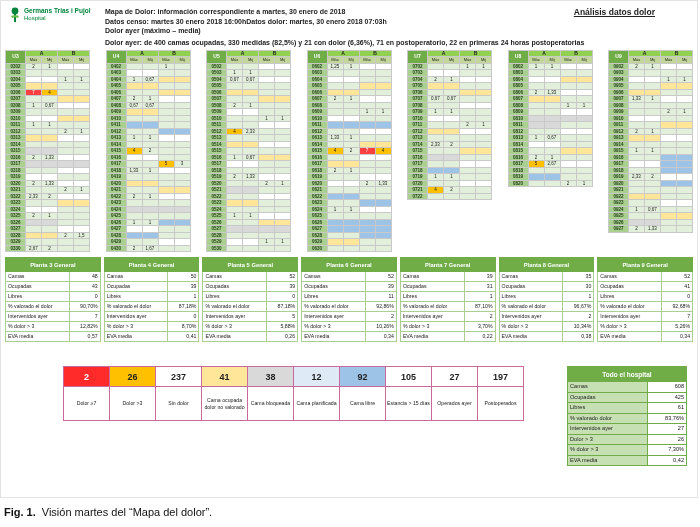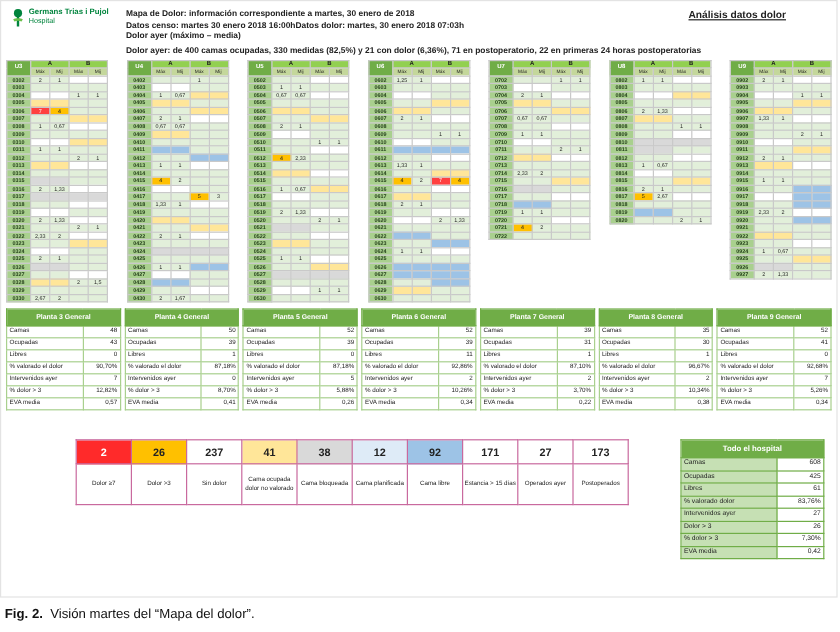--- a/index.html
+++ b/index.html
@@ -1709,23 +1709,23 @@
       <table class="legend">
           <tbody>
             <tr>
               <td class="num" style="background: rgb(255, 42, 42); color: rgb(255, 255, 255);">2</td>
               <td class="num" style="background: rgb(255, 192, 0); color: rgb(34, 34, 34);">26</td>
               <td class="num" style="background: rgb(255, 255, 255); color: rgb(34, 34, 34);">237</td>
               <td class="num" style="background: rgb(255, 230, 153); color: rgb(34, 34, 34);">41</td>
               <td class="num" style="background: rgb(217, 217, 217); color: rgb(34, 34, 34);">38</td>
               <td class="num" style="background: rgb(222, 235, 247); color: rgb(34, 34, 34);">12</td>
               <td class="num" style="background: rgb(157, 195, 230); color: rgb(34, 34, 34);">92</td>
-              <td class="num" style="background: rgb(255, 255, 255); color: rgb(34, 34, 34);">171</td>
+              <td class="num" style="background: rgb(255, 255, 255); color: rgb(34, 34, 34);">105</td>
               <td class="num" style="background: rgb(255, 255, 255); color: rgb(34, 34, 34);">27</td>
-              <td class="num" style="background: rgb(255, 255, 255); color: rgb(34, 34, 34);">173</td>
+              <td class="num" style="background: rgb(255, 255, 255); color: rgb(34, 34, 34);">197</td>
             </tr>
             <tr>
               <td class="lab">Dolor ≥7</td>
               <td class="lab">Dolor &gt;3</td>
               <td class="lab">Sin dolor</td>
               <td class="lab">Cama ocupada dolor no valorado</td>
               <td class="lab">Cama bloqueada</td>
               <td class="lab">Cama planificada</td>
               <td class="lab">Cama libre</td>
               <td class="lab">Estancia &gt; 15 días</td>
@@ -1774,14 +1774,14 @@
               <td class="hval">0,42</td>
             </tr>
           </tbody>
         </table>
     </div>
   </div>
 
 </div>
 
 <div class="caption">
-  <b>Fig. 2.</b><span>Visión martes del “Mapa del dolor”.</span>
+  <b>Fig. 1.</b><span>Visión martes del “Mapa del dolor”.</span>
 </div>
 
 </body></html>

